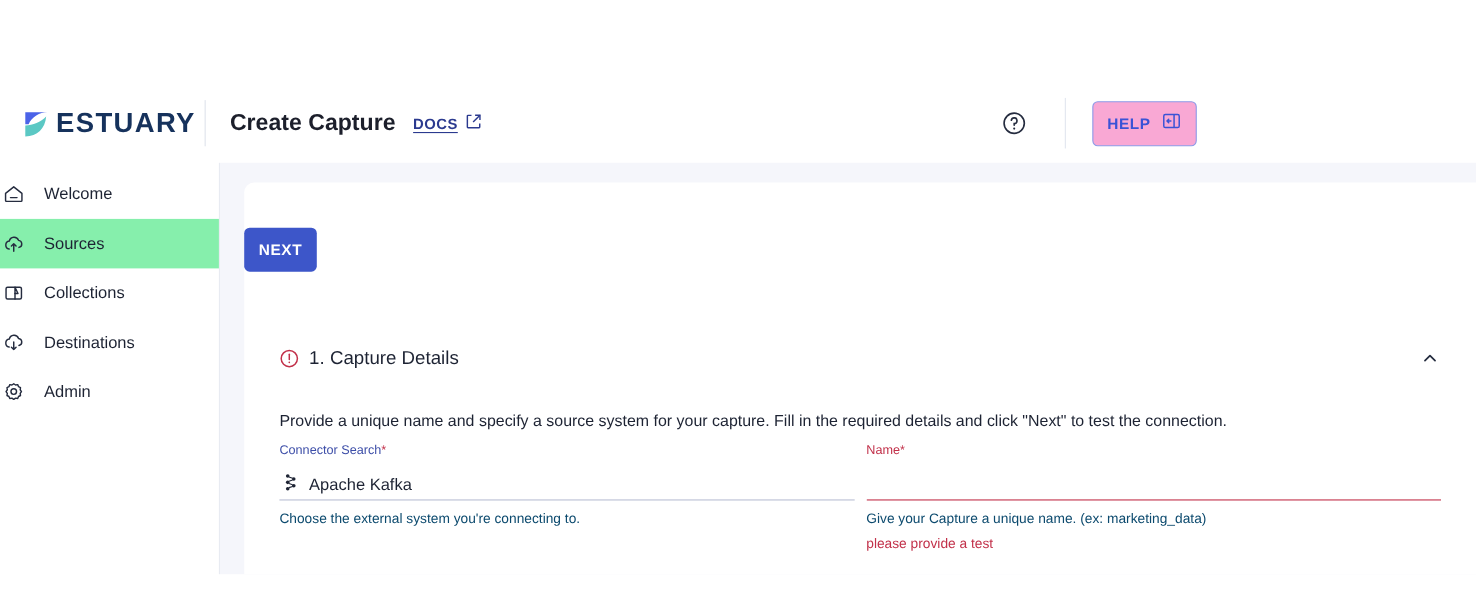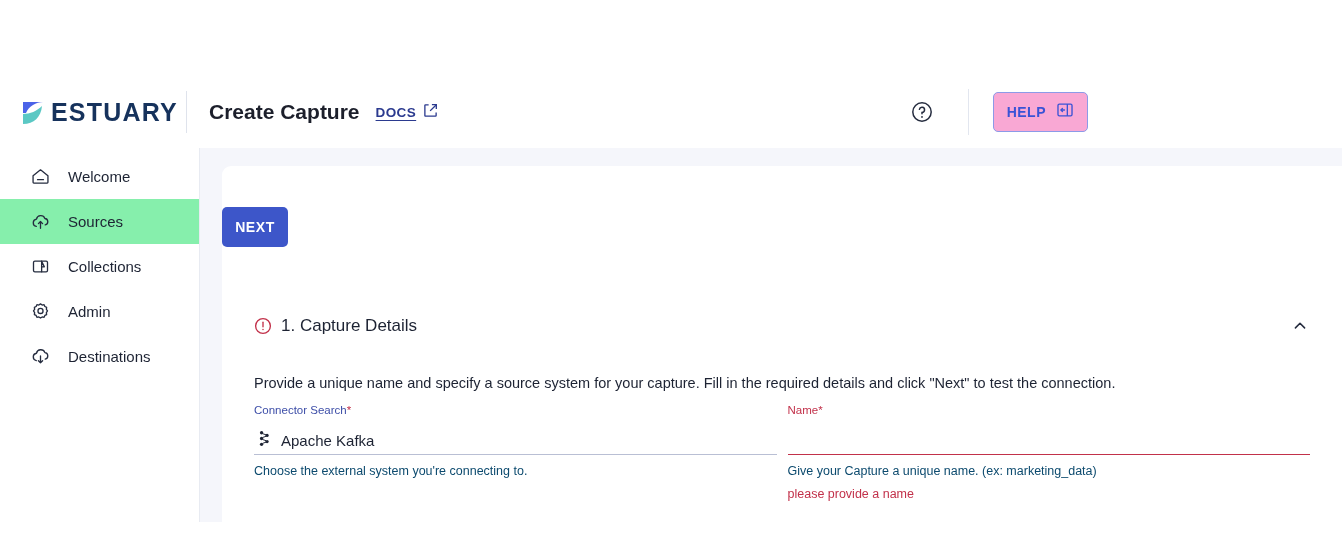--- a/index.html
+++ b/index.html
@@ -45,21 +45,21 @@
   .help-btn-label {
     font-size: 14px; font-weight: 600; color: #3a53d6; letter-spacing: .5px;
   }
 
   
   .sidebar {
     position: absolute; left: 0; top: 148px; width: 200px; height: 374px;
     background: #fff; border-right: 1px solid #e8ebf2; padding-top: 6px;
   }
   .nav-item {
-    display: flex; align-items: center; height: 45px; padding-left: 28px;
+    display: flex; align-items: center; height: 45px; padding-left: 0;
     cursor: pointer; gap: 16px;
   }
   .nav-item.active { background: #86efac; }
   .nav-icon { width: 24px; display: flex; justify-content: center; flex: none; }
   .nav-label { font-size: 15px; color: #1d2333; }
 
   
   .content-bg {
     position: absolute; left: 200px; top: 148px;
     width: 1142px; height: 374px; background: #f5f6fb;
@@ -195,36 +195,36 @@
           <path d="M4 7.5 A1.6 1.6 0 0 1 5.6 5.9 H18.4 A1.6 1.6 0 0 1 20 7.5 V16.5 A1.6 1.6 0 0 1 18.4 18.1 H5.6 A1.6 1.6 0 0 1 4 16.5 Z"></path>
           <path d="M13.3 5.9 V12.4 L16.4 12.4 L13.3 5.9"></path>
           <path d="M13.3 12.4 L13.3 18.1"></path>
         </svg>
       </span>
       <span class="nav-label">Collections</span>
     </div>
 
     <div class="nav-item">
       <span class="nav-icon">
+        <svg viewBox="0 0 24 24" width="21" height="21" fill="none" stroke="#252c3f" stroke-width="1.5" stroke-linecap="round" stroke-linejoin="round">
+          <path d="M7.2 16.6 A4.2 4.2 0 0 1 7.4 8.3 A5 5 0 0 1 17 7.6 A3.7 3.7 0 0 1 17.4 14.9"></path>
+          <path d="M12 11.4 V19.2 M9.6 16.8 L12 19.2 L14.4 16.8"></path>
+        </svg>
+      </span>
+      <span class="nav-label">Destinations</span>
+    </div>
+
+    <div class="nav-item">
+      <span class="nav-icon">
         <svg viewBox="0 0 24 24" width="21" height="21" fill="none" stroke="#252c3f" stroke-width="1.5" stroke-linejoin="round">
           <path d="M12 3.3 L13.9 4.6 L16.1 4.2 L17 6.3 L19 7.3 L18.7 9.5 L20 11.4 L18.7 13.3 L19 15.5 L17 16.5 L16.1 18.6 L13.9 18.2 L12 19.5 L10.1 18.2 L7.9 18.6 L7 16.5 L5 15.5 L5.3 13.3 L4 11.4 L5.3 9.5 L5 7.3 L7 6.3 L7.9 4.2 L10.1 4.6 Z"></path>
           <circle cx="12" cy="11.4" r="2.9"></circle>
         </svg>
       </span>
       <span class="nav-label">Admin</span>
-    </div>
-
-    <div class="nav-item">
-      <span class="nav-icon">
-        <svg viewBox="0 0 24 24" width="21" height="21" fill="none" stroke="#252c3f" stroke-width="1.5" stroke-linecap="round" stroke-linejoin="round">
-          <path d="M7.2 16.6 A4.2 4.2 0 0 1 7.4 8.3 A5 5 0 0 1 17 7.6 A3.7 3.7 0 0 1 17.4 14.9"></path>
-          <path d="M12 11.4 V19.2 M9.6 16.8 L12 19.2 L14.4 16.8"></path>
-        </svg>
-      </span>
-      <span class="nav-label">Destinations</span>
     </div>
   </div>
 
   <div class="content-bg"></div>
 
   <div class="card">
 
     <div class="next-row">
       <button class="next-btn">NEXT</button>
     </div>
@@ -266,18 +266,18 @@
         </div>
         <span class="field-help">Choose the external system you're connecting to.</span>
       </div>
 
       <div class="field">
         <span class="field-label error"><span>Name</span><span class="req-star">*</span></span>
         <div class="input-line error">
           <span class="input-value"></span>
         </div>
         <span class="field-help">Give your Capture a unique name. (ex: marketing_data)</span>
-        <span class="field-error">please provide a name</span>
+        <span class="field-error">please provide a test</span>
       </div>
 
     </div>
   </div>
 </div>
 
 </body></html>

